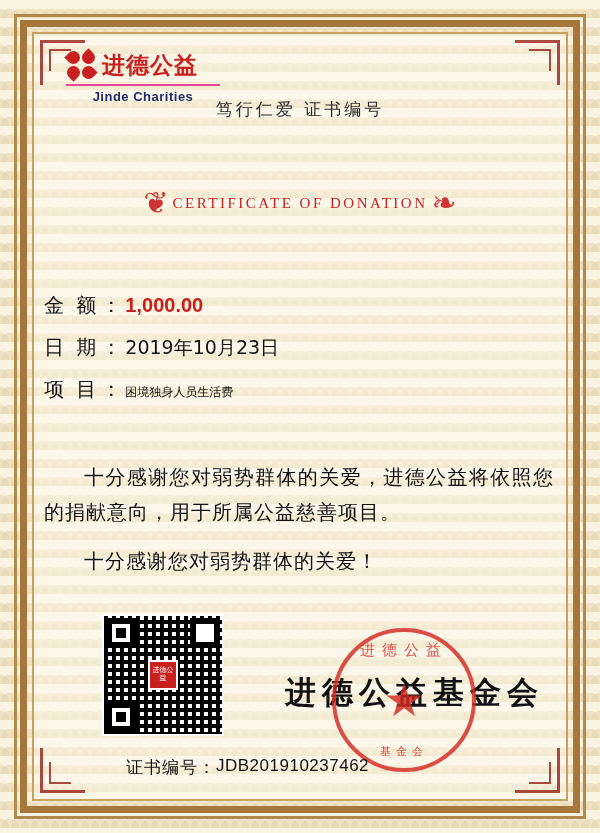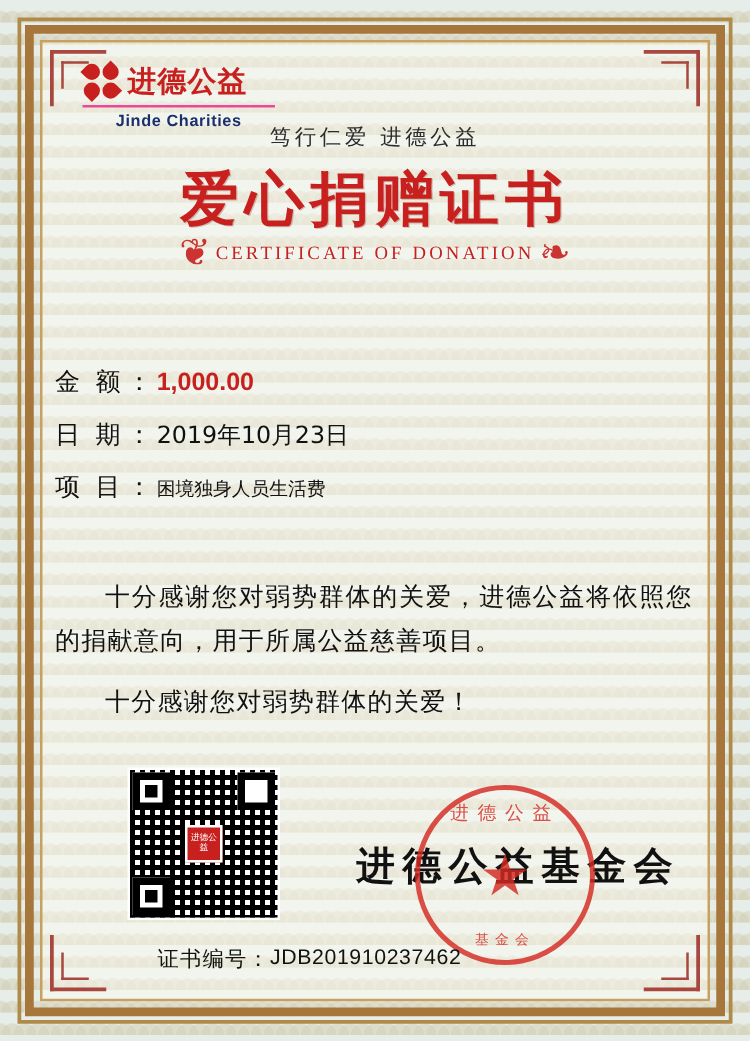--- a/index.html
+++ b/index.html
@@ -12,21 +12,21 @@
     height: 833px;
     font-family: "Liberation Sans", sans-serif;
     overflow: hidden;
   }
 
   .certificate {
     position: relative;
     width: 600px;
     height: 833px;
     box-sizing: border-box;
-    background: #7dd3fc;
+    background: #fef9c3;
     overflow: hidden;
     padding-left: 18px;
   }
 
   
   .paper-bg {
     position: absolute;
     inset: 0;
     background-color: #faf3e6;
     background-image:
@@ -219,21 +219,21 @@
   }
   .field-value.amount {
     color: #c8201f;
     font-weight: bold;
     font-family: "Liberation Sans", sans-serif;
   }
   .field-value.date {
     font-size: 19px;
   }
   .field-value.project {
-    font-size: 15px;
+    font-size: 12px;
     text-align: center;
   }
 
   
   .body-text {
     position: absolute;
     top: 392px;
     left: 8px;
     right: 10px;
     font-size: 20px;
@@ -400,23 +400,22 @@
           <span class="petal p1"></span>
           <span class="petal p2"></span>
           <span class="petal p3"></span>
           <span class="petal p4"></span>
         </div>
         <div class="logo-cn">进德公益</div>
       </div>
       <div class="logo-en">Jinde Charities</div>
     </div>
 
-    <div class="motto">笃行仁爱  进德公益</div>
-
-    <div class="main-title">爱心捐赠证书</div>
+    <div class="motto">笃行仁爱  证书编号</div>
+
 
     <div class="sub-title-row">
       <span class="flourish">❦</span>
       <span class="sub-title">CERTIFICATE OF DONATION</span>
       <span class="flourish">❧</span>
     </div>
 
 
     <div class="fields">
       <div class="field-row">

